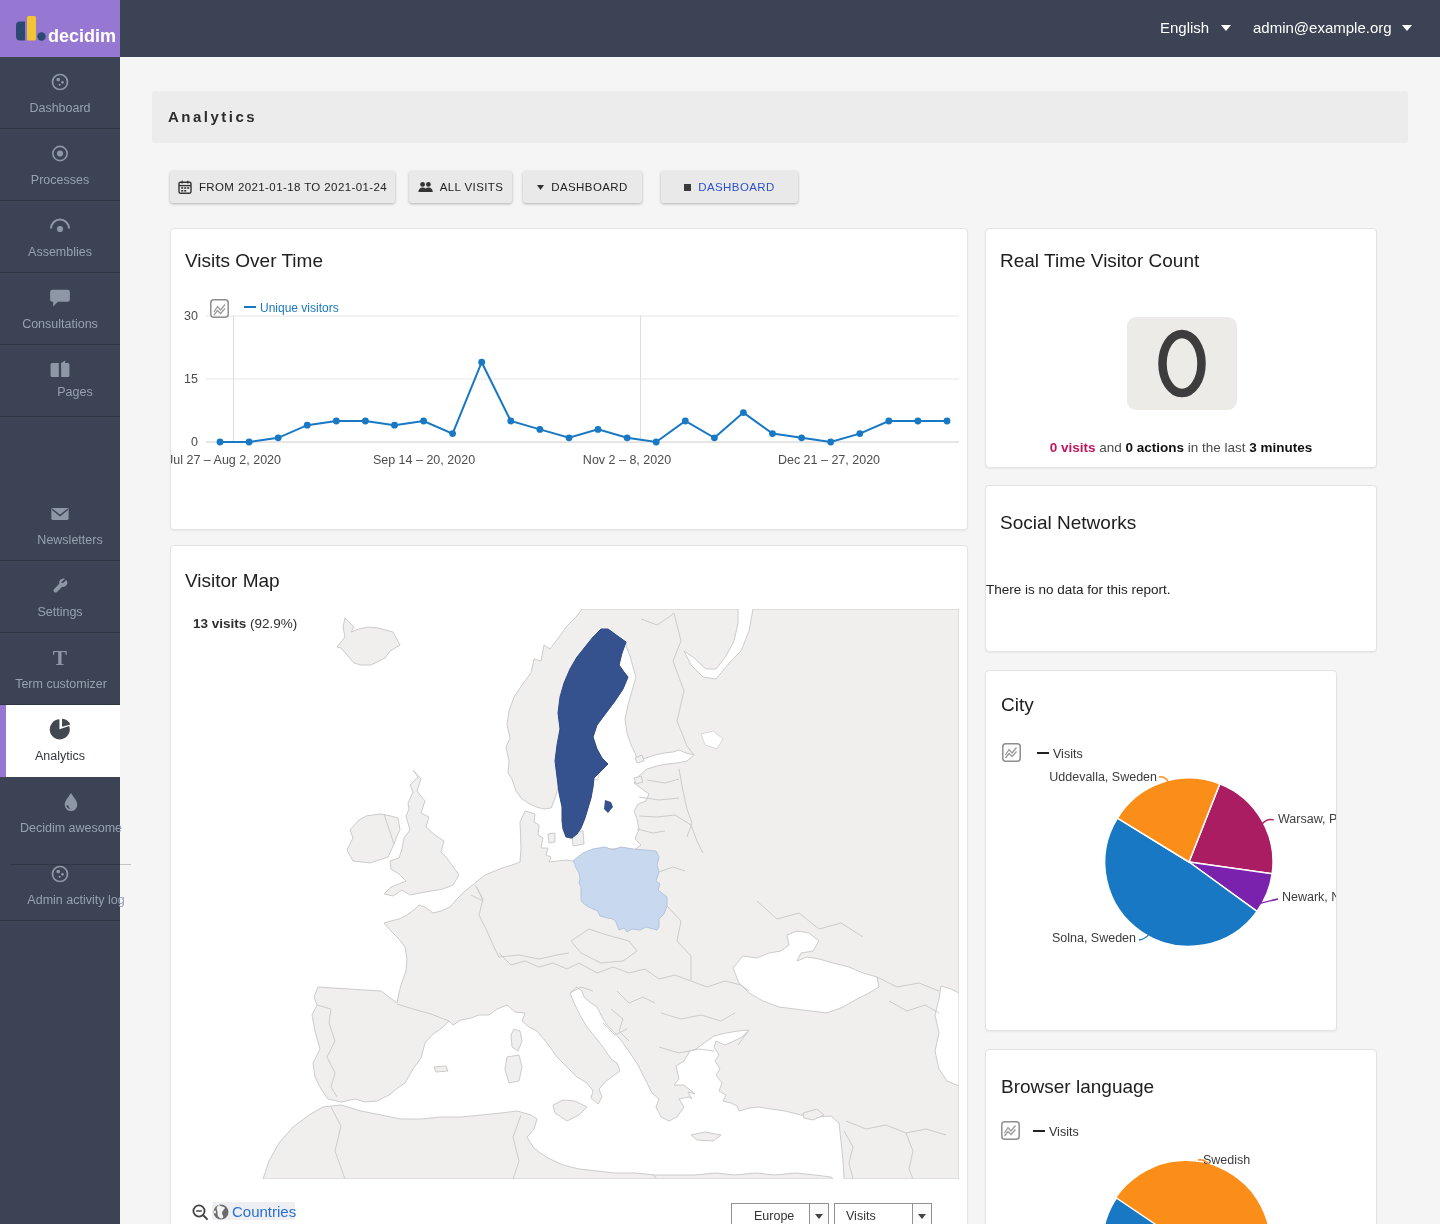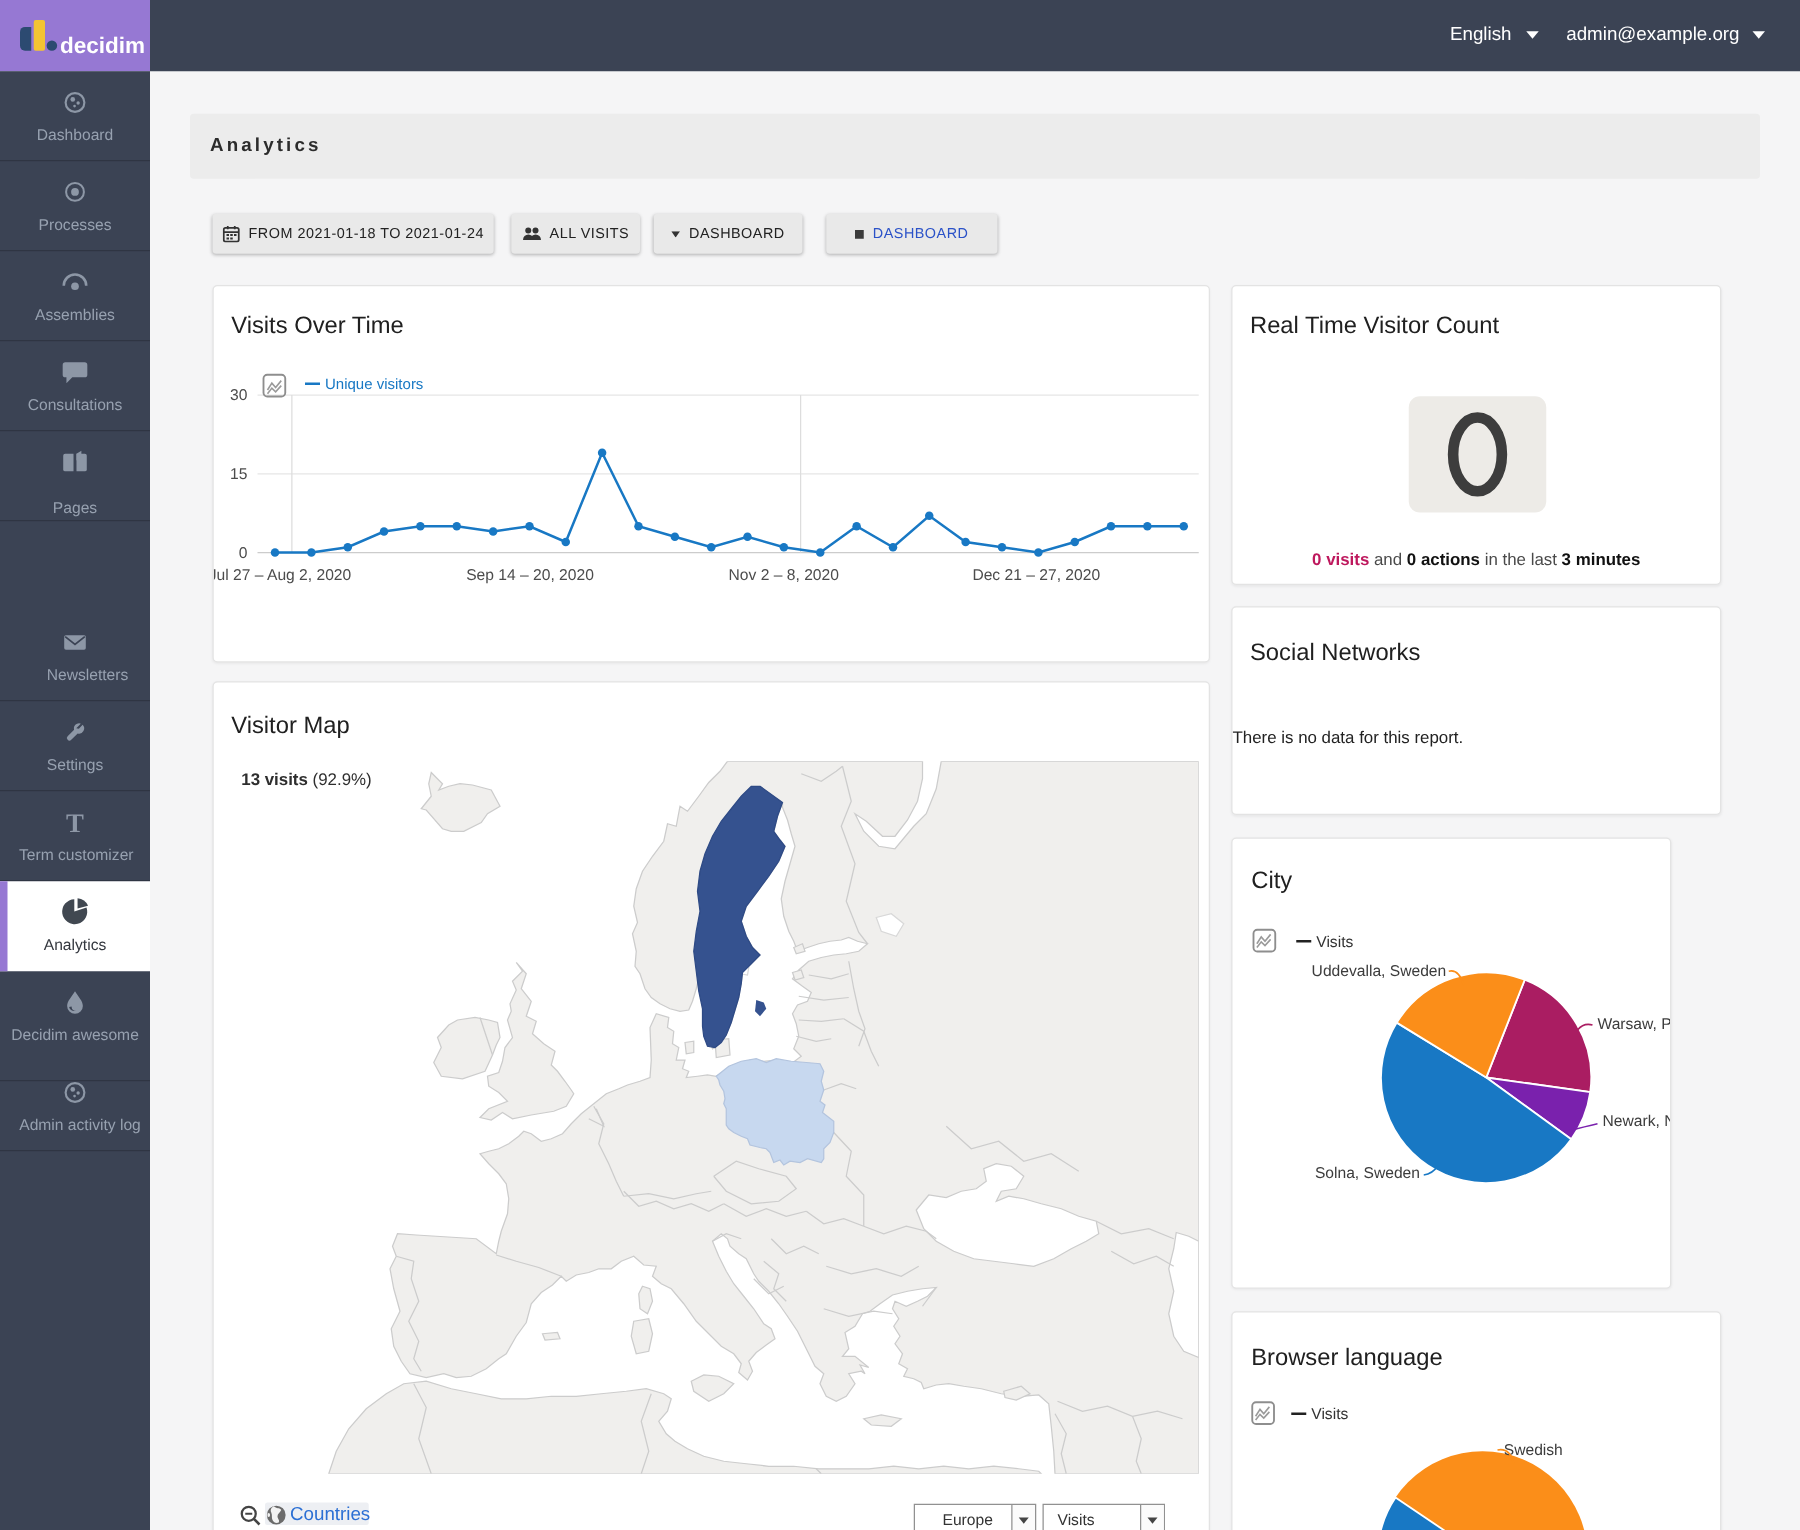--- a/index.html
+++ b/index.html
@@ -41,21 +41,21 @@
           <path d="M-9,-9.5 h18 a2.5,2.5 0 0 1 2.5,2.5 v9 a2.5,2.5 0 0 1 -2.5,2.5 h-11.5 l-5.5,5.5 v-5.5 h-1 a2.5,2.5 0 0 1 -2.5,-2.5 v-9 a2.5,2.5 0 0 1 2.5,-2.5 z" fill="#8d97a6"></path>
         </svg></div>
       <div style="position:absolute;left:50%;top:44px;transform:translateX(-50%);margin-left:0px;font-size:12.5px;color:#97a1b0;white-space:nowrap">Consultations</div>
     </div>
     <div style="position:absolute;left:0;top:288px;width:120px;height:72px;border-bottom:1px solid rgba(0,0,0,0.2);box-sizing:border-box">
       <div style="position:absolute;left:50%;top:14px;transform:translateX(-50%);margin-left:0px"><svg width="22" height="22" viewBox="-14 -14 28 28">
           <path d="M-10,-9 h8.5 v18 h-8.5 a2,2 0 0 1 -2,-2 v-14 a2,2 0 0 1 2,-2 z" fill="#8d97a6"></path>
           <path d="M1.5,-9 h8.5 a2,2 0 0 1 2,2 v14 a2,2 0 0 1 -2,2 h-8.5 z" fill="#8d97a6"></path>
           <path d="M1.5,-9 l5,-3 v7 l-5,3 z" fill="#8d97a6"></path>
         </svg></div>
-      <div style="position:absolute;left:50%;top:54px;transform:translateX(-50%);margin-left:0px;font-size:12.5px;color:#97a1b0;white-space:nowrap">Pages</div>
+      <div style="position:absolute;left:50%;top:40px;transform:translateX(-50%);margin-left:15px;font-size:12.5px;color:#97a1b0;white-space:nowrap">Pages</div>
     </div>
     <div style="position:absolute;left:0;top:432px;width:120px;height:72px;border-bottom:1px solid rgba(0,0,0,0.2);box-sizing:border-box">
       <div style="position:absolute;left:50%;top:14px;transform:translateX(-50%);margin-left:0px"><svg width="22" height="22" viewBox="-14 -14 28 28">
           <rect x="-11" y="-7.5" width="22" height="15" rx="1.8" fill="#8d97a6"></rect>
           <path d="M-10,-6 L0,2 L10,-6" fill="none" stroke="#3b4354" stroke-width="1.8"></path>
         </svg></div>
       <div style="position:absolute;left:50%;top:44px;transform:translateX(-50%);margin-left:10px;font-size:12.5px;color:#97a1b0;white-space:nowrap">Newsletters</div>
     </div>
     <div style="position:absolute;left:0;top:504px;width:120px;height:72px;border-bottom:1px solid rgba(0,0,0,0.2);box-sizing:border-box">
       <div style="position:absolute;left:50%;top:14px;transform:translateX(-50%);margin-left:0px"><svg width="22" height="22" viewBox="-14 -14 28 28">
@@ -71,35 +71,35 @@
         </svg></div>
       <div style="position:absolute;left:50%;top:44px;transform:translateX(-50%);margin-left:1px;font-size:12.5px;color:#97a1b0;white-space:nowrap">Term customizer</div>
     </div>
     <div style="position:absolute;left:0;top:648px;width:120px;height:72px;background:#fff;border-left:6px solid #9678d3;box-sizing:border-box">
       <div style="position:absolute;left:50%;top:12px;transform:translateX(-50%);margin-left:-3px"><svg width="26" height="26" viewBox="-14 -14 28 28">
           <path d="M-0.6,-0.8 L-0.6,-11.5 A10.8,10.8 0 1 0 9.9,-4.4 Z" fill="#414851"></path>
           <path d="M2.2,-3.4 L2.2,-12.2 A10.8,10.8 0 0 1 11.2,-5.8 Z" fill="#414851"></path>
         </svg></div>
       <div style="position:absolute;left:50%;top:44px;transform:translateX(-50%);margin-left:-3px;font-size:12.5px;color:#33373e;white-space:nowrap">Analytics</div>
     </div>
-    <div style="position:absolute;left:0;top:720px;width:120px;height:88px;border-bottom:1px solid rgba(0,0,0,0.2);box-sizing:border-box">
+    <div style="position:absolute;left:11px;top:720px;width:120px;height:88px;border-bottom:1px solid rgba(0,0,0,0.2);box-sizing:border-box">
       <div style="position:absolute;left:50%;top:14px;transform:translateX(-50%);margin-left:0px"><svg width="22" height="22" viewBox="-14 -14 28 28">
           <path d="M0,-11.5 C4,-5 8,-1.5 8,3.5 a8,8 0 1 1 -16,0 C-8,-1.5 -4,-5 0,-11.5 z" fill="#8d97a6"></path>
           <path d="M-3.5,4 a3.5,4.5 0 0 0 5,4 a5,5 0 0 1 -7.5,-3.5 z" fill="#3b4354"></path>
         </svg></div>
       <div style="position:absolute;left:50%;top:44px;transform:translateX(-50%);margin-left:0px;font-size:12.5px;color:#97a1b0;white-space:nowrap">Decidim awesome</div>
     </div>
     <div style="position:absolute;left:0;top:792px;width:120px;height:72px;border-bottom:1px solid rgba(0,0,0,0.2);box-sizing:border-box">
       <div style="position:absolute;left:50%;top:15px;transform:translateX(-50%);margin-left:0px"><svg width="20" height="20" viewBox="-14 -14 28 28">
           <circle r="10.5" fill="none" stroke="#8d97a6" stroke-width="2.4"></circle>
           <circle cx="-2.5" cy="-3.5" r="2.6" fill="#8d97a6"></circle>
           <circle cx="3.5" cy="0.5" r="1.9" fill="#8d97a6"></circle>
           <circle cx="-0.5" cy="4" r="1.5" fill="#8d97a6"></circle>
         </svg></div>
-      <div style="position:absolute;left:50%;top:44px;transform:translateX(-50%);margin-left:4px;font-size:12.5px;color:#97a1b0;white-space:nowrap">Admin activity log</div>
+      <div style="position:absolute;left:50%;top:44px;transform:translateX(-50%);margin-left:16px;font-size:12.5px;color:#97a1b0;white-space:nowrap">Admin activity log</div>
     </div>
 </div>
 <div style="position:absolute;left:152px;top:91px;width:1256px;height:52px;background:#ececec;border-radius:3px">
     <div style="position:absolute;left:16px;top:17px;font-size:15px;font-weight:bold;letter-spacing:2.5px;color:#2c2c2c">Analytics</div>
   </div>
 <div class="btn" style="left:170px;width:225px">
     <svg width="14" height="14" viewBox="0 0 14 14" style="vertical-align:-2px">
       <rect x="1" y="2.2" width="12" height="11" rx="1.4" fill="none" stroke="#333" stroke-width="1.4"></rect>
       <line x1="1" y1="5.6" x2="13" y2="5.6" stroke="#333" stroke-width="1.4"></line>
       <line x1="4.2" y1="0.8" x2="4.2" y2="3.4" stroke="#333" stroke-width="1.4"></line>

